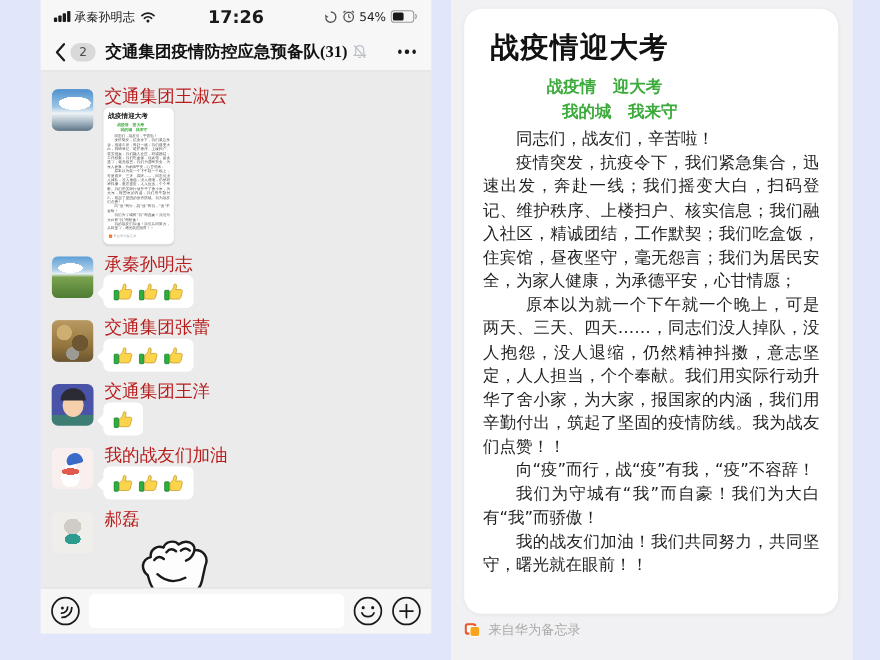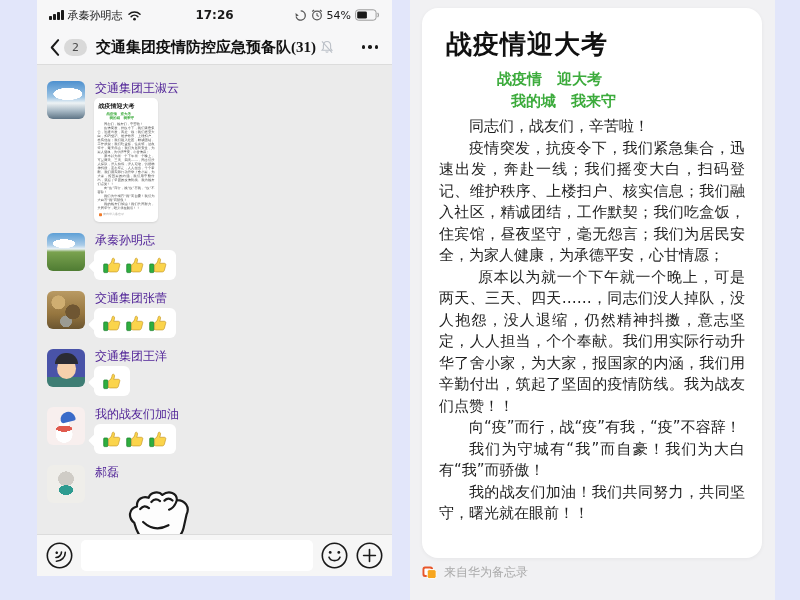--- a/index.html
+++ b/index.html
@@ -6,36 +6,36 @@
   body{
     width:800px;height:600px;position:relative;overflow:hidden;
     background:#e2e6fa;
     font-family:"DejaVu Sans","Liberation Sans",sans-serif;
     -webkit-font-smoothing:antialiased;
   }
   
   .phone{position:absolute;left:37px;top:0;width:355px;height:575px;background:#ebebeb;}
   .status-bar{height:30px;background:#f7f7f8;display:flex;align-items:center;padding:0 12px;position:relative;font-size:11px;color:#1a1a1a;}
   .sb-left{display:flex;align-items:center;gap:4px;}
-  .sb-time{position:absolute;left:50%;transform:translateX(-50%);font-weight:bold;font-size:12px;}
+  .sb-time{position:absolute;left:50%;transform:translateX(-50%);font-weight:bold;font-size:16px;}
   .sb-right{margin-left:auto;display:flex;align-items:flex-start;gap:4px;}
   .sig-bars{display:flex;align-items:flex-end;gap:1.5px;height:10px;}
   .sig-bars i{display:block;width:2.5px;background:#1a1a1a;border-radius:0.8px;}
   .chat-header{height:34px;background:#f7f7f8;border-bottom:1px solid #dcdcdc;display:flex;align-items:center;padding:0 12px;position:relative;}
   .back-group{display:flex;align-items:center;gap:4px;cursor:pointer;}
   .back-badge{background:#d9d9d9;color:#4a4a4a;font-size:11px;line-height:17px;min-width:13px;text-align:center;padding:0 5px;border-radius:9px;}
   .hdr-title-wrap{position:absolute;left:50%;transform:translateX(-50%);display:flex;align-items:center;gap:4px;white-space:nowrap;}
   .hdr-title{font-size:15px;font-weight:600;color:#111;font-family:Liberation Serif, serif;}
   .more-dots{margin-left:auto;display:flex;gap:3px;padding:6px 2px;}
   .more-dots i{width:3.5px;height:3.5px;background:#1a1a1a;border-radius:50%;display:block;}
   .chat{height:469px;overflow:hidden;padding:16px 0 0 0;box-sizing:border-box;}
   .msg{display:flex;padding:0 12px 0 10px;margin-bottom:11px;}
   .avatar{width:38px;height:38px;border-radius:6px;margin-right:9px;flex:none;position:relative;overflow:hidden;}
   .col{min-width:0;}
-  .sender{font-size:12px;color:#4c1d95;line-height:14px;margin:0 0 3px 1px;}
+  .sender{font-size:16px;color:#b91c1c;line-height:14px;margin:0 0 3px 1px;}
   .bubble{position:relative;display:inline-flex;align-items:center;gap:5px;background:#fff;border-radius:6px;padding:6px 9px;width:max-content;}
   .bubble::before{content:'';position:absolute;left:-4px;top:12px;width:9px;height:9px;background:#fff;transform:rotate(45deg);border-radius:1.5px;}
   .bubble svg{display:block;}
   .sticker{margin:2px 0 0 26px;transform:rotate(-6deg);width:82px;}
   
   .av-sky{background:
     radial-gradient(ellipse 24px 10px at 55% 34%,#fff 0 60%,rgba(255,255,255,0) 61%),
     linear-gradient(180deg,#4d90cf 0%,#9cc4e4 42%,#eef3f5 58%,#a9bac6 78%,#5e7486 100%);}
   .av-grass{background:
     radial-gradient(ellipse 20px 8px at 45% 28%,#fff 0 55%,rgba(255,255,255,0) 56%),

